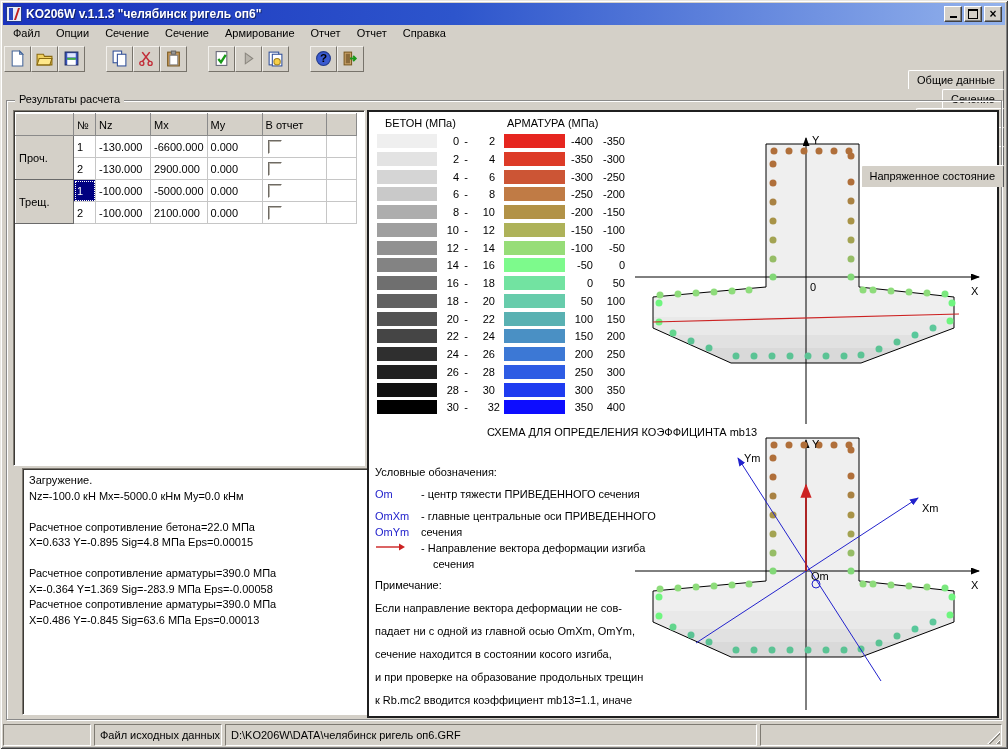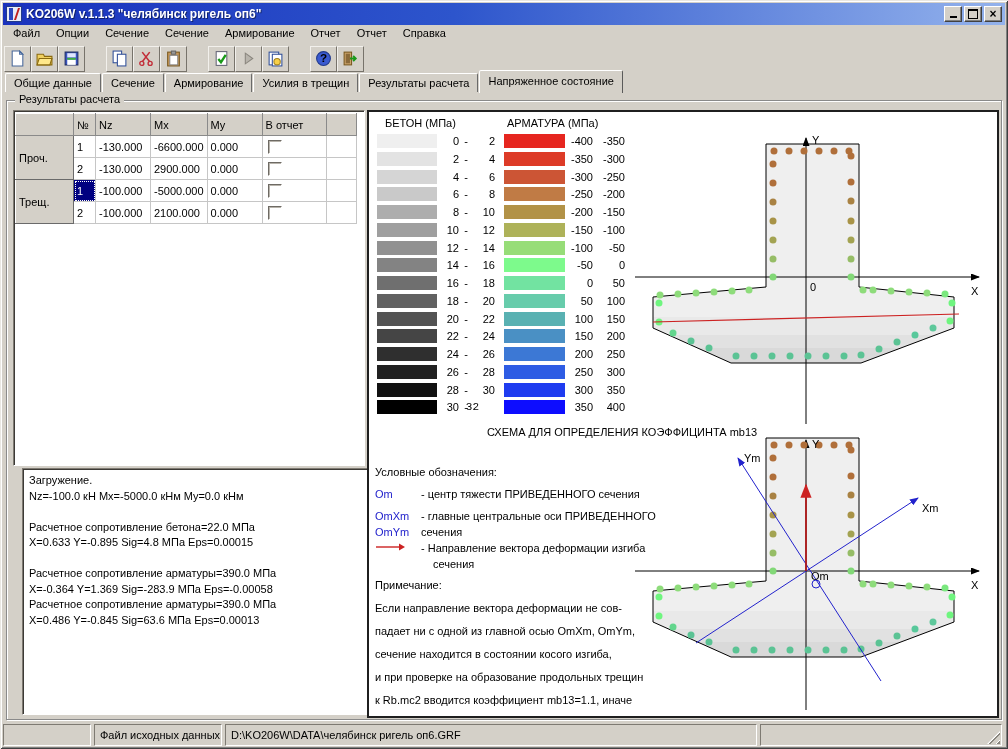--- a/index.html
+++ b/index.html
@@ -26,21 +26,21 @@
   .menubar{position:absolute;left:3px;top:25px;right:3px;height:20px;
     display:flex;align-items:flex-start;padding-left:2px;}
   .menu-item{padding:2px 8px;white-space:nowrap;}
   
   .toolbar{position:absolute;left:3px;top:45px;right:3px;height:27px;display:flex;align-items:center;padding-left:1px;}
   .tb-group{display:flex;margin-right:21px;}
   .tb-btn{width:25px;height:24px;background:#d4d0c8;border:1px solid;
     border-color:#f2f0ec #77736b #77736b #f2f0ec;display:flex;align-items:center;justify-content:center;}
   .tb-btn svg{display:block;}
   
-  .tabstrip{position:absolute;left:3px;top:70px;right:3px;height:22px;display:flex;align-items:flex-end;padding-left:2px;}
+  .tabstrip{position:absolute;left:3px;top:70px;right:3px;height:22px;display:flex;align-items:flex-end;padding-left:2px;flex-direction:column;}
   .tab{height:18px;line-height:18px;padding:0 8px;background:#d4d0c8;margin-right:1px;
     border:1px solid;border-color:#fff #6a6a6a #6a6a6a #fff;border-bottom:none;
     border-radius:2px 2px 0 0;white-space:nowrap;}
   .tab.active{height:22px;line-height:21px;font-weight:normal;position:relative;z-index:2;
     border-color:#fff #5a5a5a transparent #fff;margin-bottom:-1px;}
   
   .groupbox{position:absolute;left:6px;top:100px;width:994px;height:618px;
     border:1px solid #8a8a8a;box-shadow:1px 1px 0 #fff, inset 1px 1px 0 #fff;}
   .gb-legend{position:absolute;top:-8px;left:8px;background:#d4d0c8;padding:0 4px;}
   
@@ -396,21 +396,21 @@
           <div class="sw" style="left: 8px; top: 270.5px; width: 60px; background: rgb(17, 17, 17);"></div>
           <div class="snum" style="left: 68px; top: 270.5px; width: 22px;">28</div>
           <div class="sdash" style="left: 92px; top: 270.5px; width: 10px;">-</div>
           <div class="snum" style="left: 100px; top: 270.5px; width: 26px;">30</div>
           <div class="sw" style="left: 135px; top: 270.5px; width: 61px; background: rgb(31, 60, 240);"></div>
           <div class="snum" style="left: 198px; top: 270.5px; width: 26px;">300</div>
           <div class="snum" style="left: 228px; top: 270.5px; width: 28px;">350</div>
           <div class="sw" style="left: 8px; top: 288.25px; width: 60px; background: rgb(0, 0, 0);"></div>
           <div class="snum" style="left: 68px; top: 288.25px; width: 22px;">30</div>
           <div class="sdash" style="left: 92px; top: 288.25px; width: 10px;">-</div>
-          <div class="snum" style="left: 84px; top: 288.25px; width: 26px; font-family: Liberation Mono, monospace;">32</div>
+          <div class="snum" style="left: 105px; top: 288.25px; width: 26px;">32</div>
           <div class="sw" style="left: 135px; top: 288.25px; width: 61px; background: rgb(13, 13, 255);"></div>
           <div class="snum" style="left: 198px; top: 288.25px; width: 26px;">350</div>
           <div class="snum" style="left: 228px; top: 288.25px; width: 28px;">400</div>
         </div>
 
       <svg id="svg1" class="rp" style="left:250px;top:14px" width="374" height="302">
           <defs>
             <marker id="mkblack" markerWidth="9" markerHeight="7" refX="8" refY="3.5" orient="auto">
               <path d="M0,0 L9,3.5 L0,7 z" fill="#000"></path>
             </marker>

